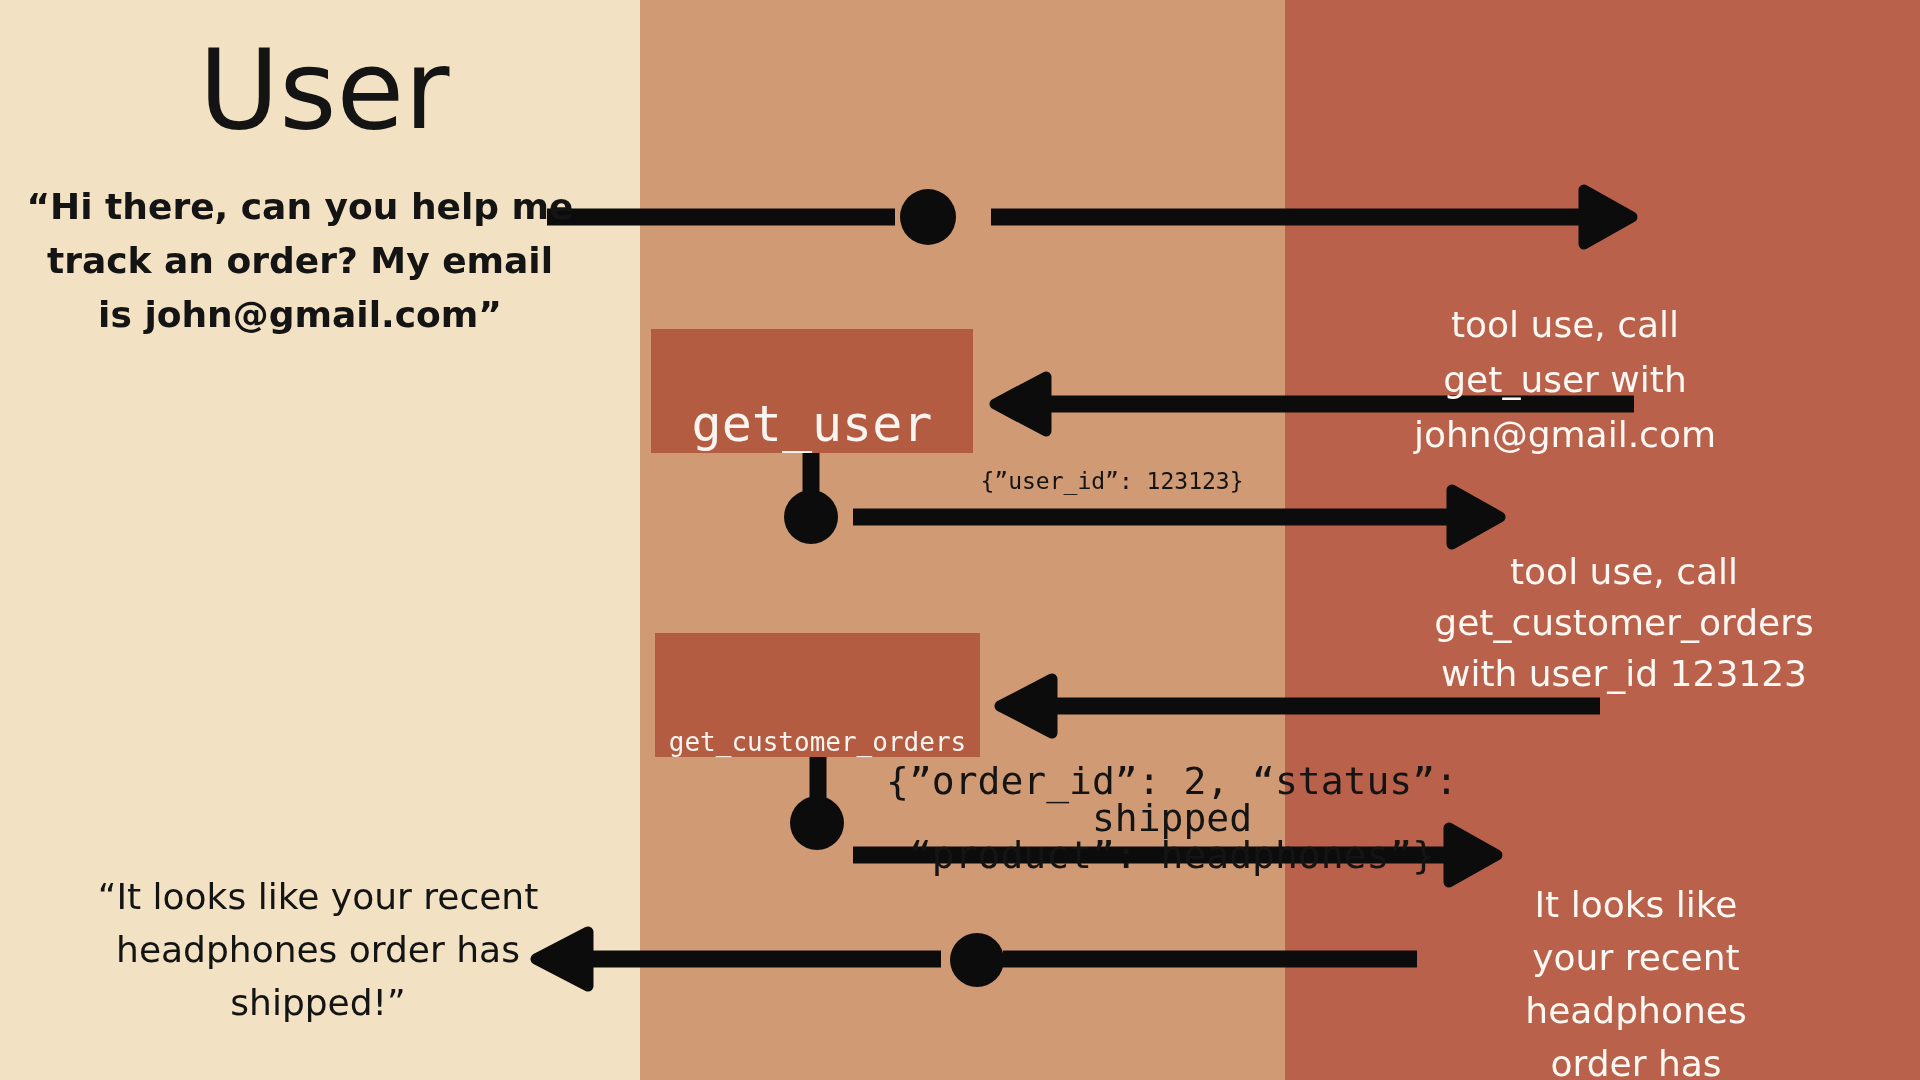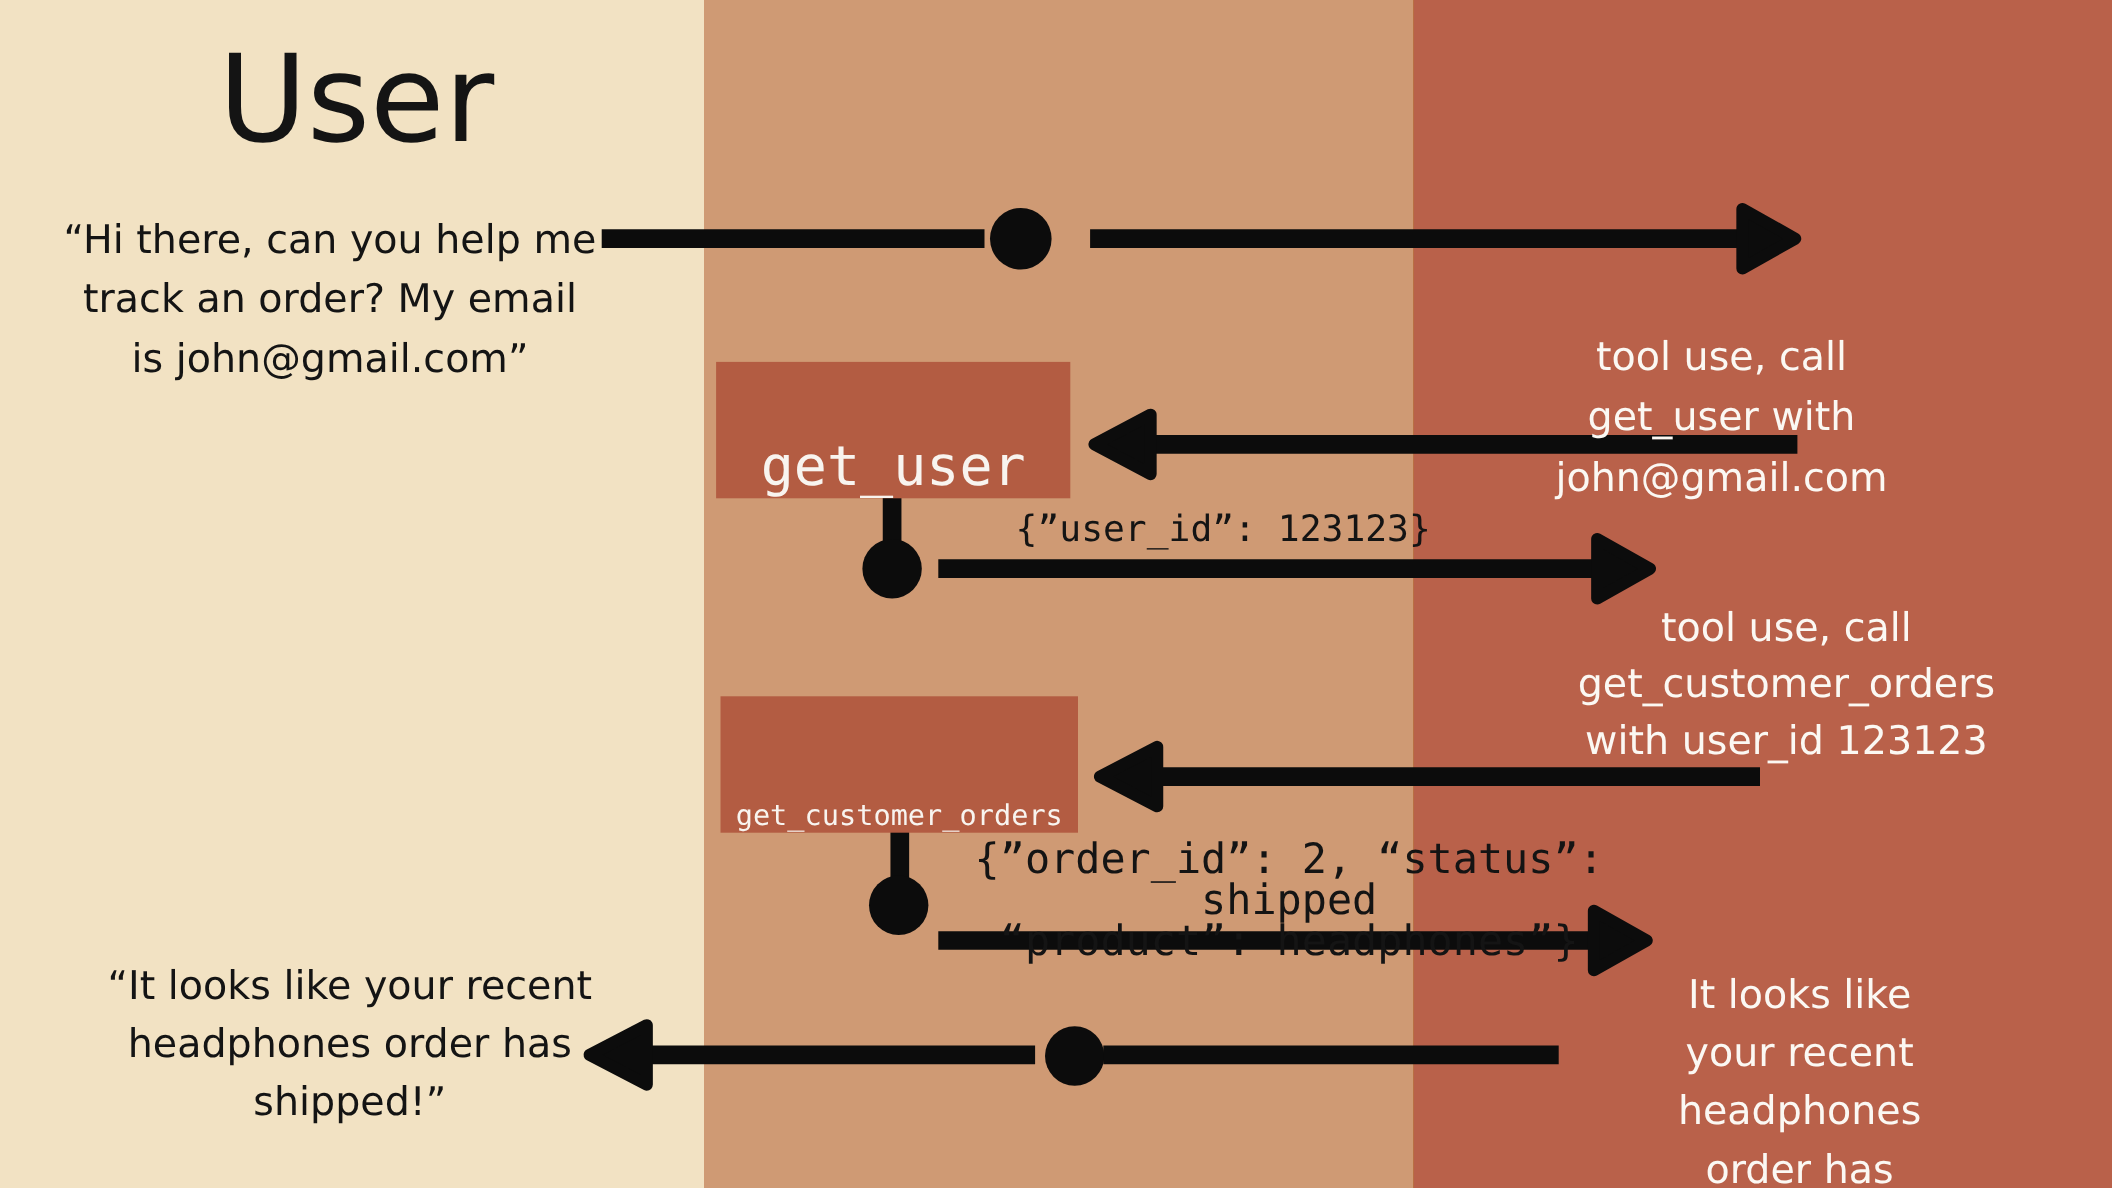--- a/index.html
+++ b/index.html
@@ -1,19 +1,19 @@
 <!DOCTYPE html>
 <html><head>
 <meta charset="utf-8">
 <style>
   html,body { margin:0; padding:0; background:#888; }
   .canvas {
     position:relative; width:1920px; height:1080px; overflow:hidden;
     font-family:"DejaVu Sans", "Liberation Sans", sans-serif;
-    background:#a16207;
+    background:#4d7c0f;
   }
   .lane { position:absolute; top:0; height:1080px; }
   .lane-user  { left:0;      width:640px;  background:#f2e2c3; }
   .lane-app   { left:640px;  width:645px;  background:#cf9a74; }
   .lane-model { left:1285px; width:635px;  background:#b9614a; }
 
   .lane-title {
     position:absolute; top:30px; transform:translateX(-50%);
     font-size:110px; font-weight:500; line-height:1.1; white-space:nowrap;
   }
@@ -24,23 +24,23 @@
   .msg {
     position:absolute; transform:translateX(-50%);
     text-align:center; white-space:pre-line;
     font-size:36px; font-weight:500; line-height:54px;
   }
   .dark  { color:#141414; }
   .light { color:#fbf8f3; }
 
   .mono { font-family:"DejaVu Sans Mono", "Liberation Mono", monospace; white-space:pre-line; }
 
-  .msg-user-request  { left:300px;  top:192px; }
+  .msg-user-request  { left:300px;  top:180px;font-weight:bold; }
   .msg-model-note-1  { left:1565px; top:297px; line-height:55px; }
-  .msg-tool-result-1 { left:1112px; top:462px; font-size:33px; line-height:38px; }
+  .msg-tool-result-1 { left:1112px; top:462px; font-size:23px; line-height:38px; }
   .msg-model-note-2  { left:1624px; top:518px; line-height:51px;margin-top:28px; }
   .msg-tool-result-2 { left:1172px; top:763px; font-size:38px; line-height:37px; }
   .msg-model-note-3  { left:1636px; top:878px; line-height:53px; }
   .msg-final         { left:318px;  top:870px; line-height:53px; }
 
   .tool-box {
     position:absolute; background:#b35c42; color:#f8f4ef;
     display:flex; align-items:flex-end; justify-content:center;
     font-family:"DejaVu Sans Mono", "Liberation Mono", monospace;
   }

